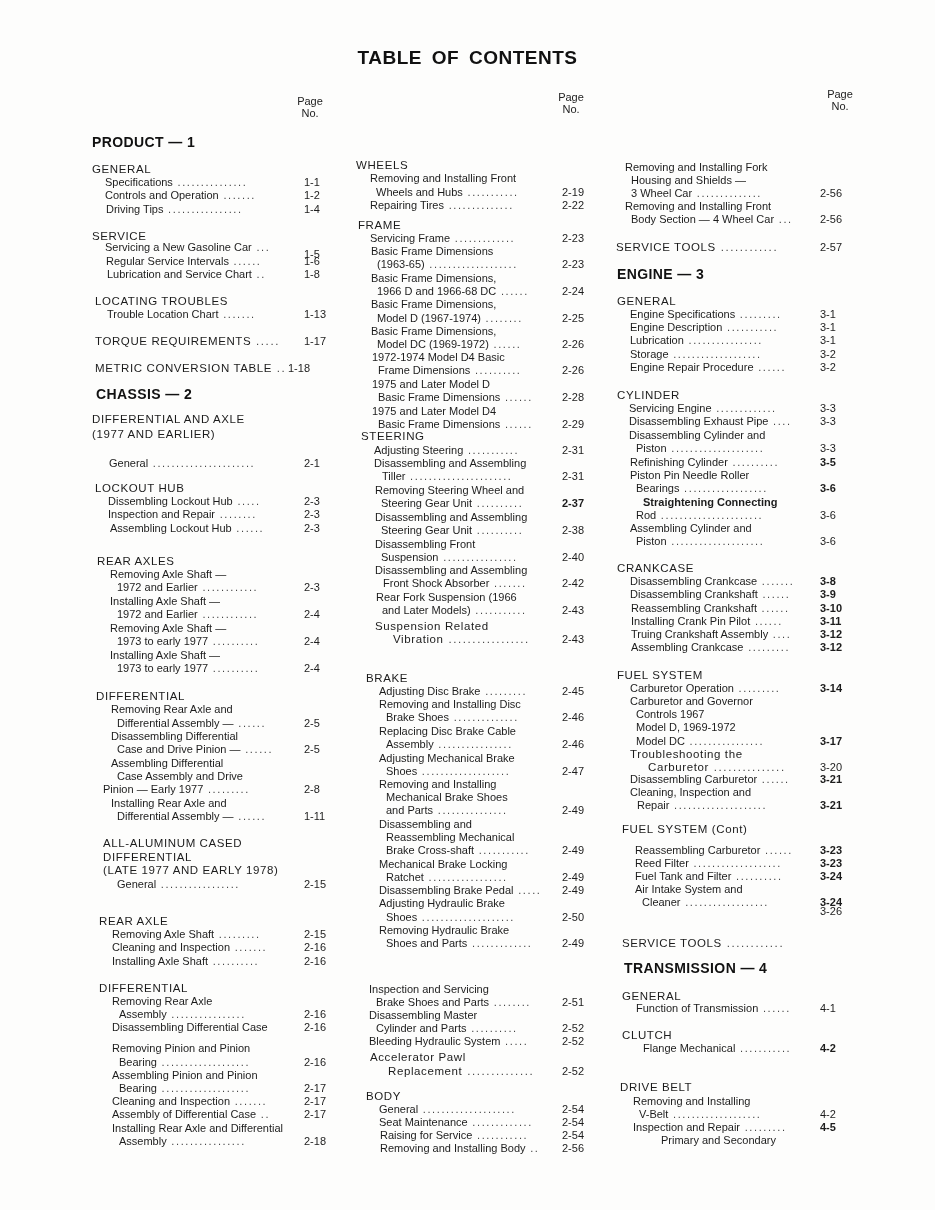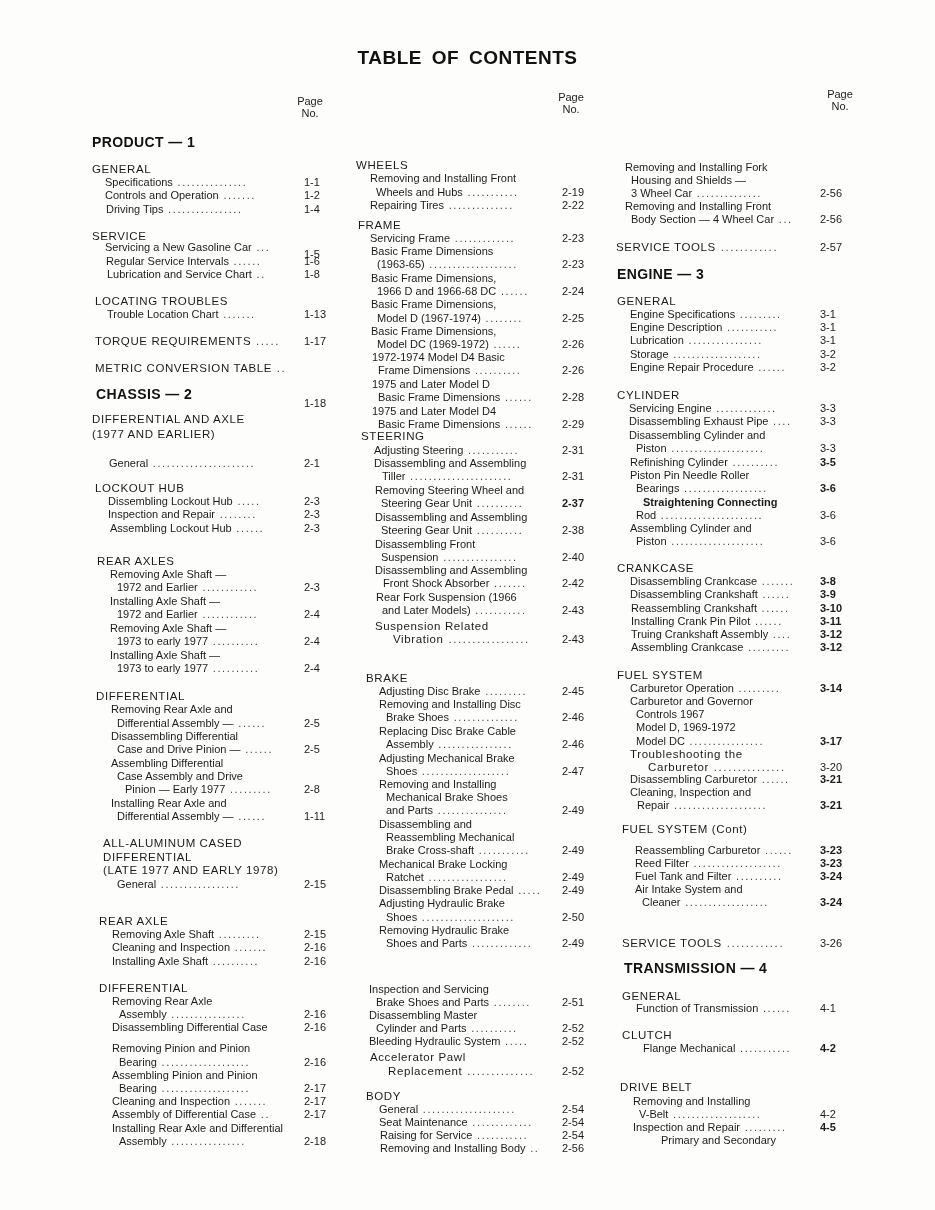--- a/index.html
+++ b/index.html
@@ -48,21 +48,21 @@
       <div class="ln" style="left: 106px; top: 255px;"><span>Regular Service Intervals</span><span class="lead"> ......</span></div>
       <div class="pg" style="left: 304px; top: 255px;">1-6</div>
       <div class="ln" style="left: 107px; top: 268px;"><span>Lubrication and Service Chart</span><span class="lead"> ..</span></div>
       <div class="pg" style="left: 304px; top: 268px;">1-8</div>
       <div class="sec" style="left: 95px; top: 295px;"><span>LOCATING TROUBLES</span></div>
       <div class="ln" style="left: 107px; top: 308px;"><span>Trouble Location Chart</span><span class="lead"> .......</span></div>
       <div class="pg" style="left: 304px; top: 308px;">1-13</div>
       <div class="sec" style="left: 95px; top: 335px;"><span>TORQUE REQUIREMENTS</span><span class="lead"> .....</span></div>
       <div class="pg" style="left: 304px; top: 335px;">1-17</div>
       <div class="sec" style="left: 95px; top: 362px;"><span>METRIC CONVERSION TABLE</span><span class="lead"> ..</span></div>
-      <div class="pg" style="left: 304px; top: 362px; margin-top: 35px;">1-18</div>
+      <div class="pg" style="left: 288px; top: 362px;">1-18</div>
       <div class="major" style="left: 96px; top: 386px;"><span>CHASSIS — 2</span></div>
       <div class="sec" style="left: 92px; top: 413px;"><span>DIFFERENTIAL AND AXLE</span></div>
       <div class="sec" style="left: 92px; top: 428px;"><span>(1977 AND EARLIER)</span></div>
       <div class="ln" style="left: 109px; top: 457px;"><span>General</span><span class="lead"> ......................</span></div>
       <div class="pg" style="left: 304px; top: 457px;">2-1</div>
       <div class="sec" style="left: 95px; top: 482px;"><span>LOCKOUT HUB</span></div>
       <div class="ln" style="left: 108px; top: 495px;"><span>Dissembling Lockout Hub</span><span class="lead"> .....</span></div>
       <div class="pg" style="left: 304px; top: 495px;">2-3</div>
       <div class="ln" style="left: 108px; top: 508px;"><span>Inspection and Repair</span><span class="lead"> ........</span></div>
       <div class="pg" style="left: 304px; top: 508px;">2-3</div>
@@ -83,21 +83,21 @@
       <div class="pg" style="left: 304px; top: 662px;">2-4</div>
       <div class="sec" style="left: 96px; top: 690px;"><span>DIFFERENTIAL</span></div>
       <div class="ln" style="left: 111px; top: 703px;"><span>Removing Rear Axle and</span></div>
       <div class="ln" style="left: 117px; top: 717px;"><span>Differential Assembly —</span><span class="lead"> ......</span></div>
       <div class="pg" style="left: 304px; top: 717px;">2-5</div>
       <div class="ln" style="left: 111px; top: 730px;"><span>Disassembling Differential</span></div>
       <div class="ln" style="left: 117px; top: 743px;"><span>Case and Drive Pinion —</span><span class="lead"> ......</span></div>
       <div class="pg" style="left: 304px; top: 743px;">2-5</div>
       <div class="ln" style="left: 111px; top: 757px;"><span>Assembling Differential</span></div>
       <div class="ln" style="left: 117px; top: 770px;"><span>Case Assembly and Drive</span></div>
-      <div class="ln" style="left: 125px; top: 783px;"><span>Pinion — Early 1977</span><span class="lead"> .........</span></div>
+      <div class="ln" style="left: 103px; top: 783px;"><span>Pinion — Early 1977</span><span class="lead"> .........</span></div>
       <div class="pg" style="left: 304px; top: 783px;">2-8</div>
       <div class="ln" style="left: 111px; top: 797px;"><span>Installing Rear Axle and</span></div>
       <div class="ln" style="left: 117px; top: 810px;"><span>Differential Assembly —</span><span class="lead"> ......</span></div>
       <div class="pg" style="left: 304px; top: 810px;">1-11</div>
       <div class="sec" style="left: 103px; top: 837px;"><span>ALL-ALUMINUM CASED</span></div>
       <div class="sec" style="left: 103px; top: 851px;"><span>DIFFERENTIAL</span></div>
       <div class="sec" style="left: 103px; top: 864px;"><span>(LATE 1977 AND EARLY 1978)</span></div>
       <div class="ln" style="left: 117px; top: 878px;"><span>General</span><span class="lead"> .................</span></div>
       <div class="pg" style="left: 304px; top: 878px;">2-15</div>
       <div class="sec" style="left: 99px; top: 915px;"><span>REAR AXLE</span></div>
@@ -304,21 +304,21 @@
       <div class="ln" style="left: 635px; top: 844px;"><span>Reassembling Carburetor</span><span class="lead"> ......</span></div>
       <div class="pg b" style="left: 820px; top: 844px;">3-23</div>
       <div class="ln" style="left: 635px; top: 857px;"><span>Reed Filter</span><span class="lead"> ...................</span></div>
       <div class="pg b" style="left: 820px; top: 857px;">3-23</div>
       <div class="ln" style="left: 635px; top: 870px;"><span>Fuel Tank and Filter</span><span class="lead"> ..........</span></div>
       <div class="pg b" style="left: 820px; top: 870px;">3-24</div>
       <div class="ln" style="left: 635px; top: 883px;"><span>Air Intake System and</span></div>
       <div class="ln" style="left: 642px; top: 896px;"><span>Cleaner</span><span class="lead"> ..................</span></div>
       <div class="pg b" style="left: 820px; top: 896px;">3-24</div>
       <div class="sec" style="left: 622px; top: 937px;"><span>SERVICE TOOLS</span><span class="lead"> ............</span></div>
-      <div class="pg" style="left: 820px; top: 937px;">3-26</div>
+      <div class="pg" style="left: 820px; top: 905px;">3-26</div>
       <div class="major" style="left: 624px; top: 960px;"><span>TRANSMISSION — 4</span></div>
       <div class="sec" style="left: 622px; top: 990px;"><span>GENERAL</span></div>
       <div class="ln" style="left: 636px; top: 1002px;"><span>Function of Transmission</span><span class="lead"> ......</span></div>
       <div class="pg" style="left: 820px; top: 1002px;">4-1</div>
       <div class="sec" style="left: 622px; top: 1029px;"><span>CLUTCH</span></div>
       <div class="ln" style="left: 643px; top: 1042px;"><span>Flange Mechanical</span><span class="lead"> ...........</span></div>
       <div class="pg b" style="left: 820px; top: 1042px;">4-2</div>
       <div class="sec" style="left: 620px; top: 1081px;"><span>DRIVE BELT</span></div>
       <div class="ln" style="left: 633px; top: 1095px;"><span>Removing and Installing</span></div>
       <div class="ln" style="left: 639px; top: 1108px;"><span>V-Belt</span><span class="lead"> ...................</span></div>

